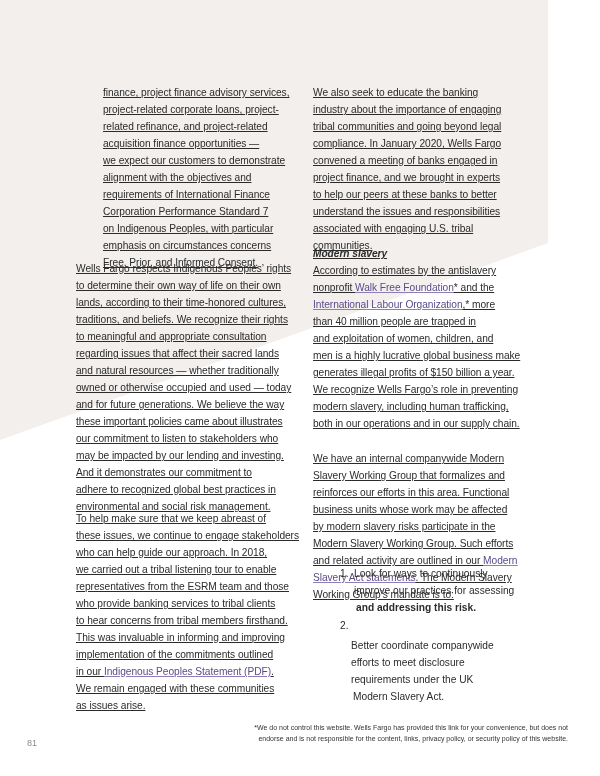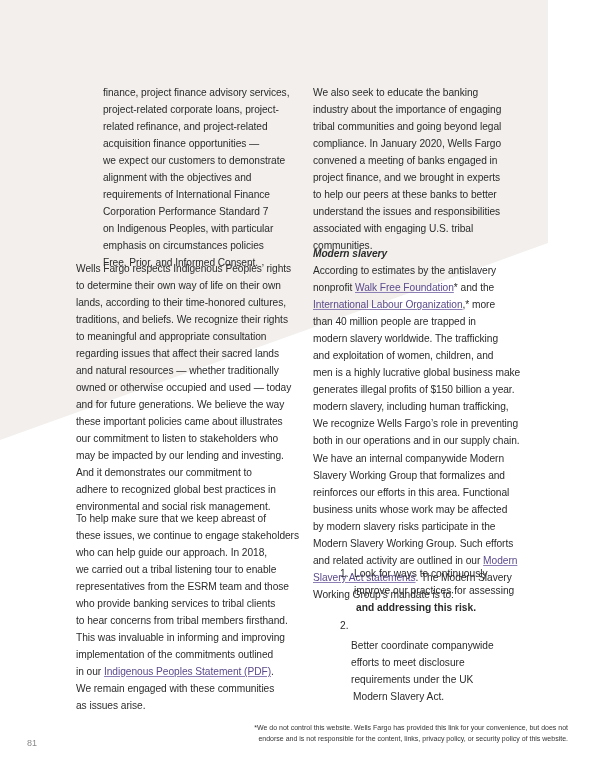--- a/index.html
+++ b/index.html
@@ -13,20 +13,21 @@
       position: absolute; left: 0; top: 0; width: 600px; height: 776px;
       z-index: 0;
     }
     .page { position: absolute; left: 0; top: 0; width: 600px; height: 776px; z-index: 1; }
     .p {
       position: absolute;
       font-size: 10.2px;
       line-height: 17px;
       letter-spacing: -0.05px;
       margin: 0;
+      text-decoration: underline;
     }
     a.link { color: #5b4a8a; text-decoration: underline; text-decoration-color: #8d7fb5; margin-top: 44px; }
     .heading { font-style: italic; font-weight: bold; font-size: 10.2px; }
     .footnote {
       position: absolute; right: 32px; top: 722px; width: 380px;
       font-size: 7px; line-height: 11px; text-align: right; color: #333;
     }
     .pagenum { position: absolute; left: 27px; top: 738px; font-size: 9px; color: #8a8a8a; }
     .list-item { position: absolute; font-size: 10.2px; line-height: 17px; }
     .list-item .num { position: absolute; left: 0; top: 0; }
@@ -44,21 +45,21 @@
   <div class="p" style="left:103px; top:84px;">
     <div>finance, project finance advisory services,</div>
     <div>project-related corporate loans, project-</div>
     <div>related refinance, and project-related</div>
     <div>acquisition finance opportunities —</div>
     <div>we expect our customers to demonstrate</div>
     <div>alignment with the objectives and</div>
     <div>requirements of International Finance</div>
     <div>Corporation Performance Standard 7</div>
     <div>on Indigenous Peoples, with particular</div>
-    <div>emphasis on circumstances policies</div>
+    <div>emphasis on circumstances concerns</div>
     <div>Free, Prior, and Informed Consent.</div>
   </div>
 
   <div class="p" style="left:76px; top:260px;">
     <div>Wells Fargo respects Indigenous Peoples’ rights</div>
     <div>to determine their own way of life on their own</div>
     <div>lands, according to their time-honored cultures,</div>
     <div>traditions, and beliefs. We recognize their rights</div>
     <div>to meaningful and appropriate consultation</div>
     <div>regarding issues that affect their sacred lands</div>
@@ -101,26 +102,25 @@
     <div>communities.</div>
   </div>
 
   <div class="p heading" style="left:313px; top:245px;">Modern slavery</div>
 
   <div class="p" style="left:313px; top:262px;">
     <div>According to estimates by the antislavery</div>
     <div><span>nonprofit </span><a class="link">Walk Free Foundation</a><span>* and the</span></div>
     <div><a class="link">International Labour Organization</a><span>,* more</span></div>
     <div>than 40 million people are trapped in</div>
-    <div>modern slavery worldwide. The trafficking</div>
     <div>and exploitation of women, children, and</div>
     <div>men is a highly lucrative global business make</div>
     <div>generates illegal profits of $150 billion a year.</div>
+    <div>We recognize Wells Fargo’s role in preventing</div>
     <div>modern slavery, including human trafficking,</div>
-    <div>We recognize Wells Fargo’s role in preventing</div>
     <div>both in our operations and in our supply chain.</div>
   </div>
 
   <div class="p" style="left:313px; top:450px;">
     <div>We have an internal companywide Modern</div>
     <div>Slavery Working Group that formalizes and</div>
     <div>reinforces our efforts in this area. Functional</div>
     <div>business units whose work may be affected</div>
     <div>by modern slavery risks participate in the</div>
     <div>Modern Slavery Working Group. Such efforts</div>

